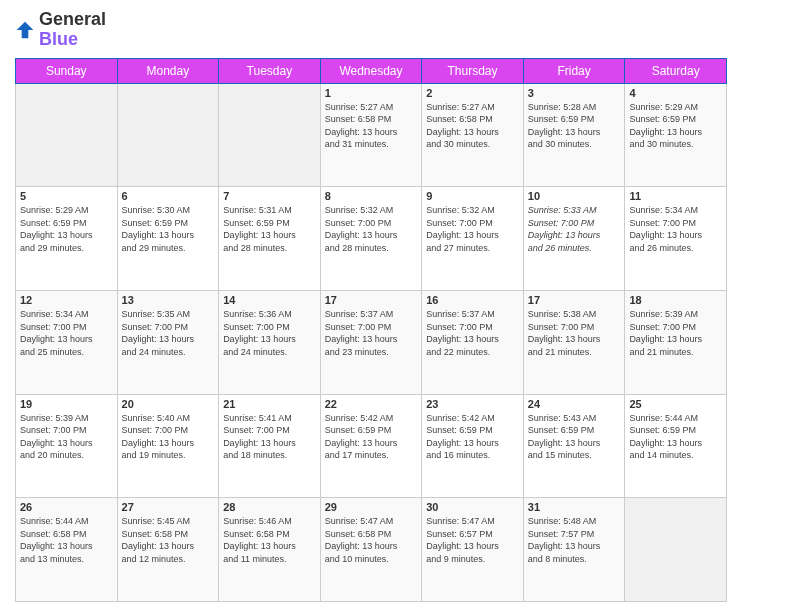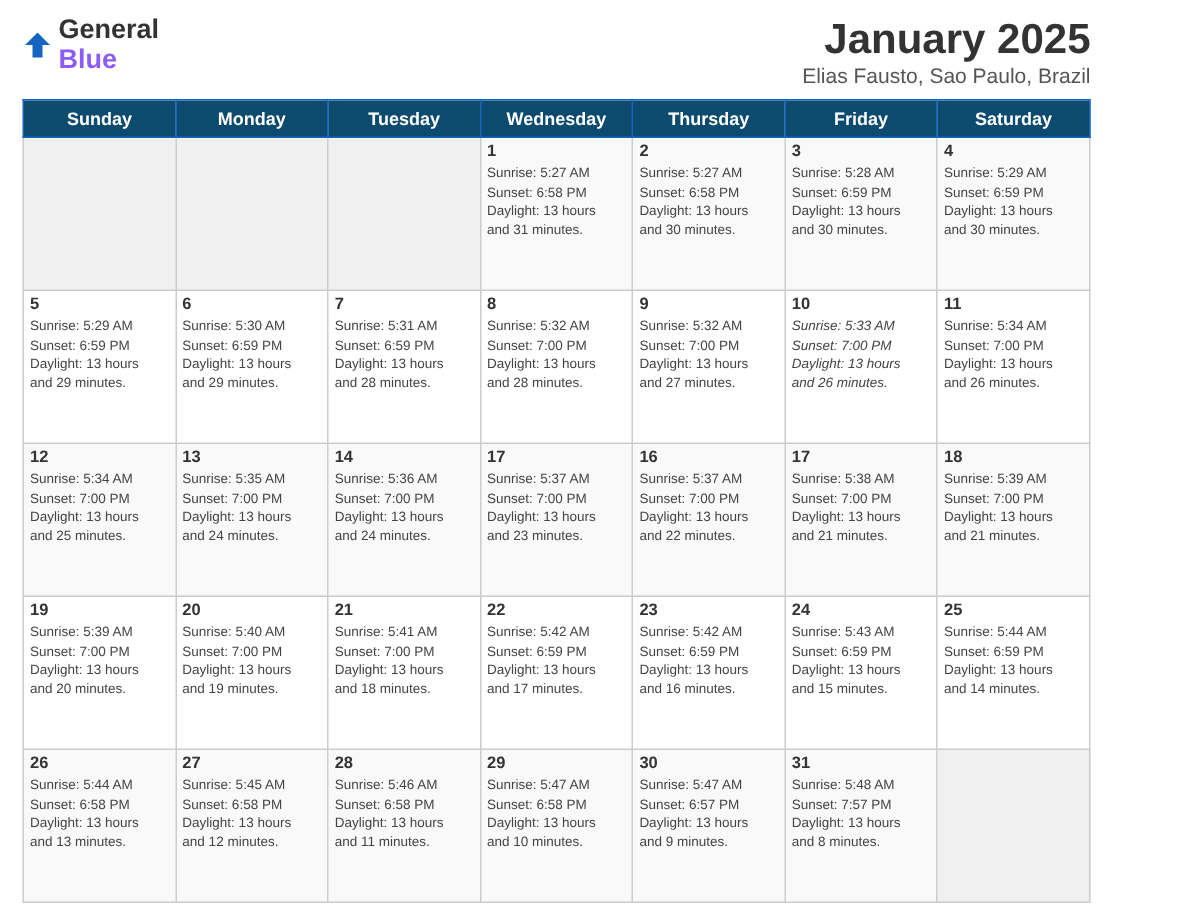--- a/index.html
+++ b/index.html
@@ -50,26 +50,26 @@
     .calendar-subtitle {
       font-size: 14px;
       color: #555;
     }
     .calendar-table {
       width: 100%;
       border-collapse: collapse;
       flex: 1;
     }
     .calendar-table th {
-      background-color: #0c4a6e;
+      background-color: #d946ef;
       color: white;
       text-align: center;
       padding: 5px 3px;
       font-size: 12px;
-      font-weight: bold;
+      font-weight: normal;
       border: 1px solid #1565c0;
     }
     .calendar-table td {
       border: 1px solid #ccc;
       vertical-align: top;
       padding: 3px 4px;
       width: calc(100% / 7);
       font-size: 9.5px;
       color: #333;
       background: #fff;
@@ -102,24 +102,20 @@
   <div class="header">
     <div class="logo">
       <svg class="logo-icon" viewBox="0 0 24 24">
         <polygon points="12,2 22,12 16,12 16,22 8,22 8,12 2,12" fill="#1565c0"></polygon>
       </svg>
       <div class="logo-text">
         <span class="logo-general">General</span><br>
         <span class="logo-blue">Blue</span>
       </div>
     </div>
-    <div class="title-block">
-      <div class="calendar-title">January 2025</div>
-      <div class="calendar-subtitle">Elias Fausto, Sao Paulo, Brazil</div>
-    </div>
   </div>
 
   <table class="calendar-table">
     <thead>
       <tr>
       <th>Sunday</th>
           <th>Monday</th>
           <th>Tuesday</th>
           <th>Wednesday</th>
           <th>Thursday</th>

